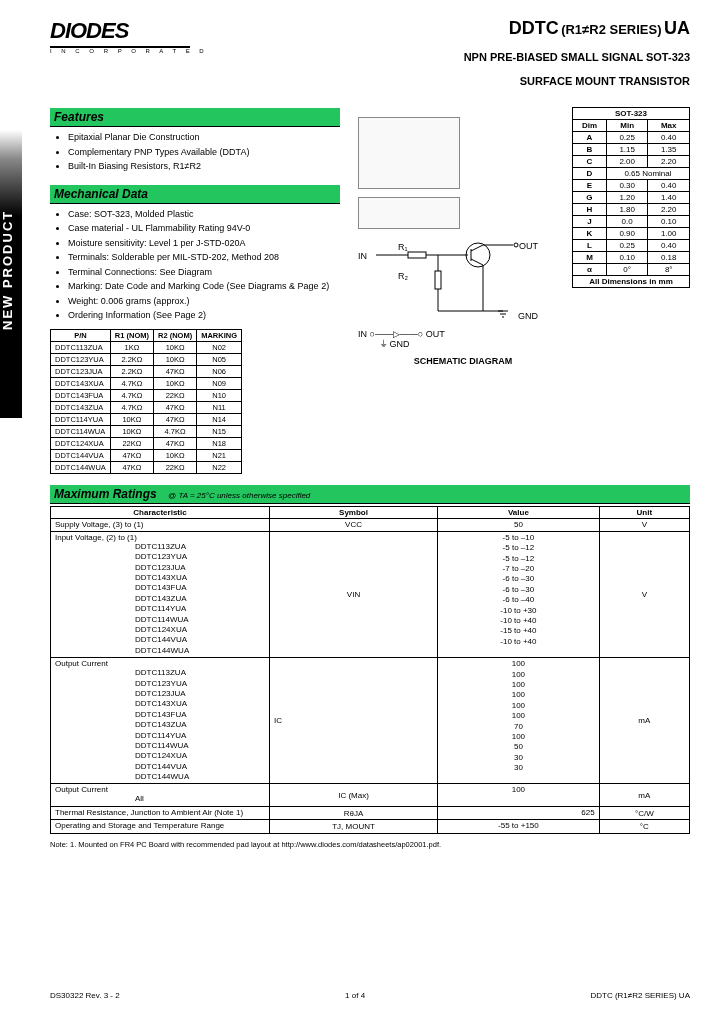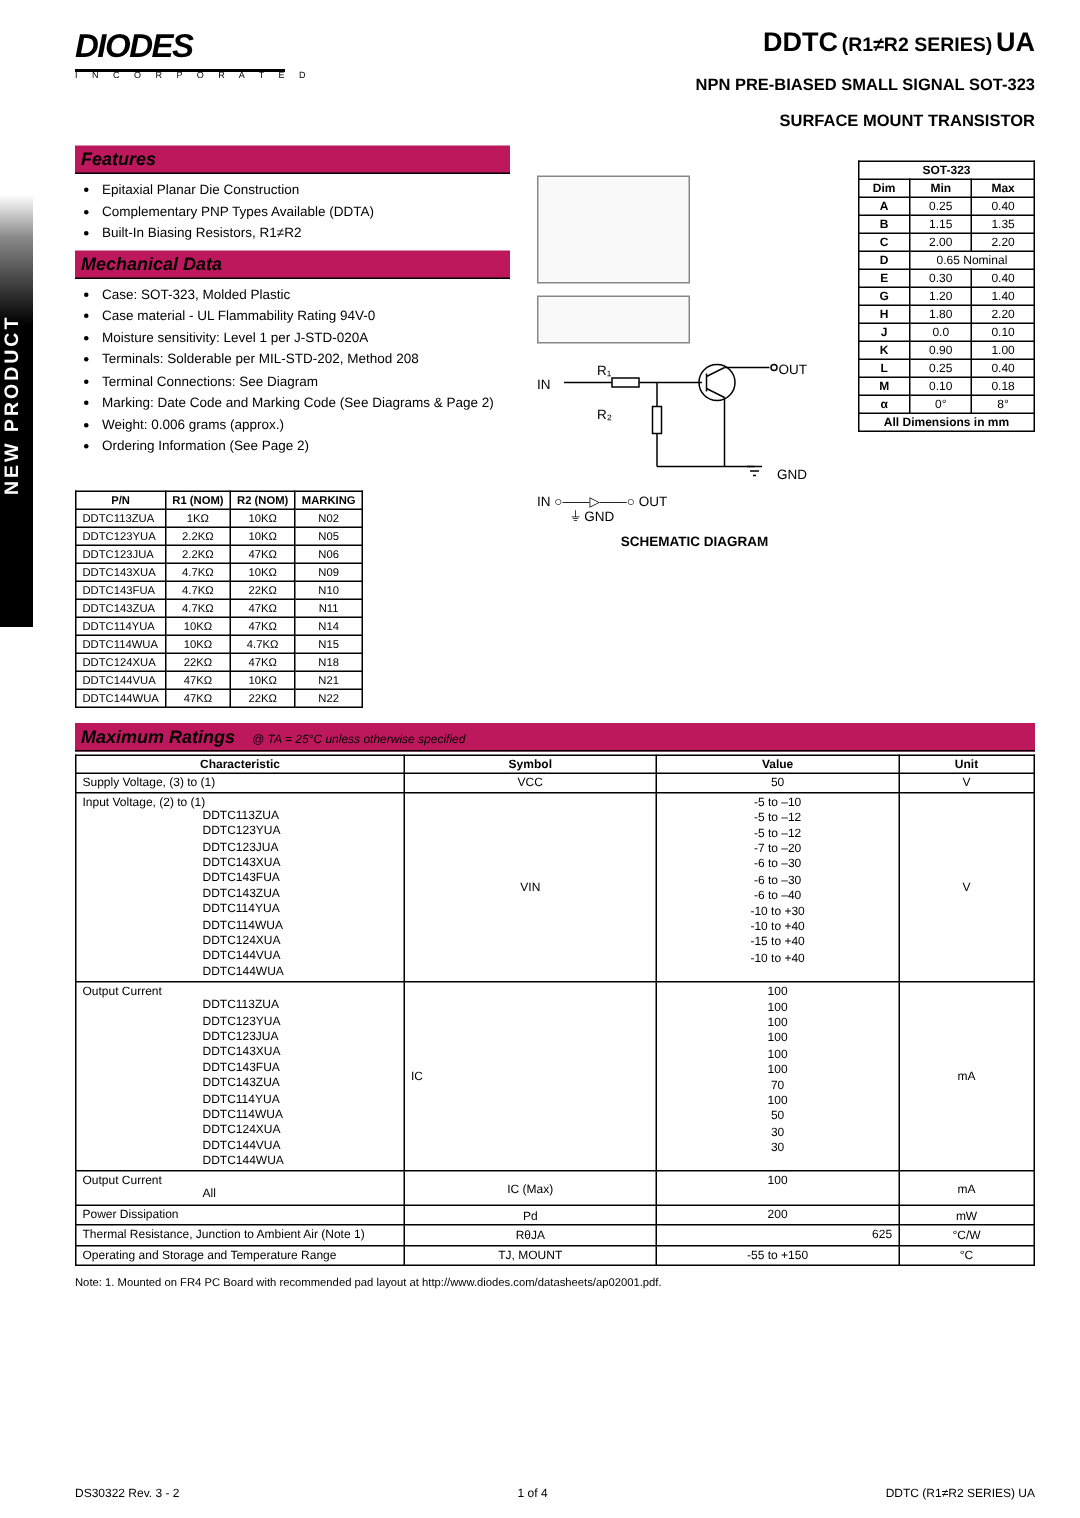--- a/index.html
+++ b/index.html
@@ -7,30 +7,30 @@
 .header{display:flex;justify-content:space-between;align-items:flex-start;padding:18px 30px 10px 50px}
 .logo{font-size:22px;font-weight:900;font-style:italic;letter-spacing:-1px}
 .logo-sub{font-size:6px;letter-spacing:4px;font-style:normal;font-weight:normal}
 .logo-line{border-top:2px solid #000;width:140px;margin-top:2px}
 .title-block{text-align:right}
 .title-main{font-size:18px;font-weight:bold}
 .title-series{font-size:13px;font-weight:bold}
 .title-sub{font-size:11px;font-weight:bold;margin-top:12px}
 .new-product{position:absolute;left:0;top:130px;width:22px;height:280px;background:linear-gradient(to bottom,#000 0%,#000 70%,#888 90%,#fff 100%);color:#fff;writing-mode:vertical-rl;transform:rotate(180deg);text-align:center;font-size:13px;font-weight:bold;letter-spacing:2px;padding-top:8px}
 .content{padding:0 30px 0 50px}
-.section-title{background:#be185d;font-size:12px;font-weight:bold;font-style:italic;padding:2px 4px;border-bottom:1px solid #000;margin-top:0}
+.section-title{background:#22c55e;font-size:12px;font-weight:bold;font-style:italic;padding:2px 4px;border-bottom:1px solid #000;margin-top:11px}
 .features ul,.mech ul{margin:4px 0 4px 18px;padding:0;font-size:9px;line-height:1.5}
 .features li,.mech li{margin-bottom:1px}
 .top-row{display:flex;gap:8px}
 .left-col{width:290px}
 .right-col{flex:1;position:relative}
 .pkg-table{border-collapse:collapse;font-size:8px;position:absolute;right:0;top:10px;width:118px}
 .pkg-table th,.pkg-table td{border:1px solid #000;padding:1px 3px;text-align:center}
 .pkg-table th{background:#fff;font-weight:bold}
-.pn-table{border-collapse:collapse;font-size:7.5px;margin-top:22px}
+.pn-table{border-collapse:collapse;font-size:7.5px;margin-top:6px}
 .pn-table th,.pn-table td{border:1px solid #000;padding:1px 4px;text-align:center}
 .pn-table th{font-weight:bold}
 .schematic-area{position:absolute;left:10px;top:20px;width:210px;font-size:8px}
 .pkg-drawing{width:100px;height:70px;border:1px solid #888;margin-bottom:8px;position:relative;background:#f9f9f9}
 .pkg-side{width:100px;height:30px;border:1px solid #888;margin-bottom:8px;background:#f9f9f9}
 .circuit{width:180px;height:80px;position:relative;margin-top:12px;font-size:9px}
 .circuit-label{position:absolute}
 .schematic-caption{text-align:center;font-size:9px;font-weight:bold;margin-top:6px}
 .max-ratings{margin-top:10px}
 .mr-note{font-size:8px;font-weight:normal;margin-left:8px}
@@ -340,30 +340,20 @@
                 <div class="mr-list" style="padding-left:80px">All</div>
               </td>
               <td style="text-align: center; vertical-align: middle;">IC (Max)</td>
               <td style="text-align: center;">
                 <div class="mr-list">100</div>
               </td>
               <td style="text-align: center; vertical-align: middle;">mA</td>
             </tr>
             <tr>
               <td class="char-col">
-                <div>Power Dissipation</div>
-              </td>
-              <td style="text-align: center; vertical-align: middle;">Pd</td>
-              <td style="text-align: center;">
-                <div class="mr-list">200</div>
-              </td>
-              <td style="text-align: center; vertical-align: middle;">mW</td>
-            </tr>
-            <tr>
-              <td class="char-col">
                 <div>Thermal Resistance, Junction to Ambient Air (Note 1)</div>
               </td>
               <td style="text-align: center; vertical-align: middle;">RθJA</td>
               <td style="text-align: right;">
                 <div class="mr-list">625</div>
               </td>
               <td style="text-align: center; vertical-align: middle;">°C/W</td>
             </tr>
             <tr>
               <td class="char-col">

